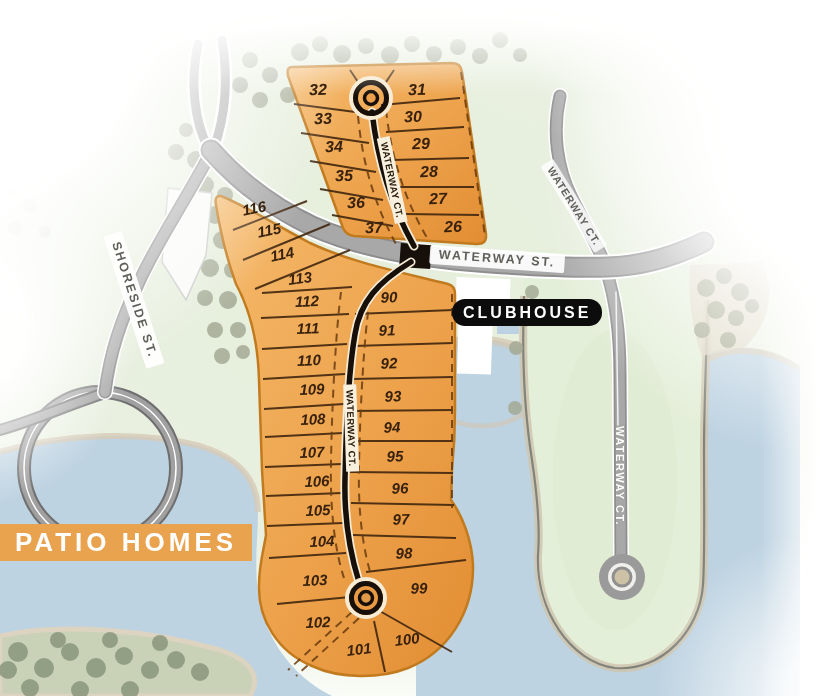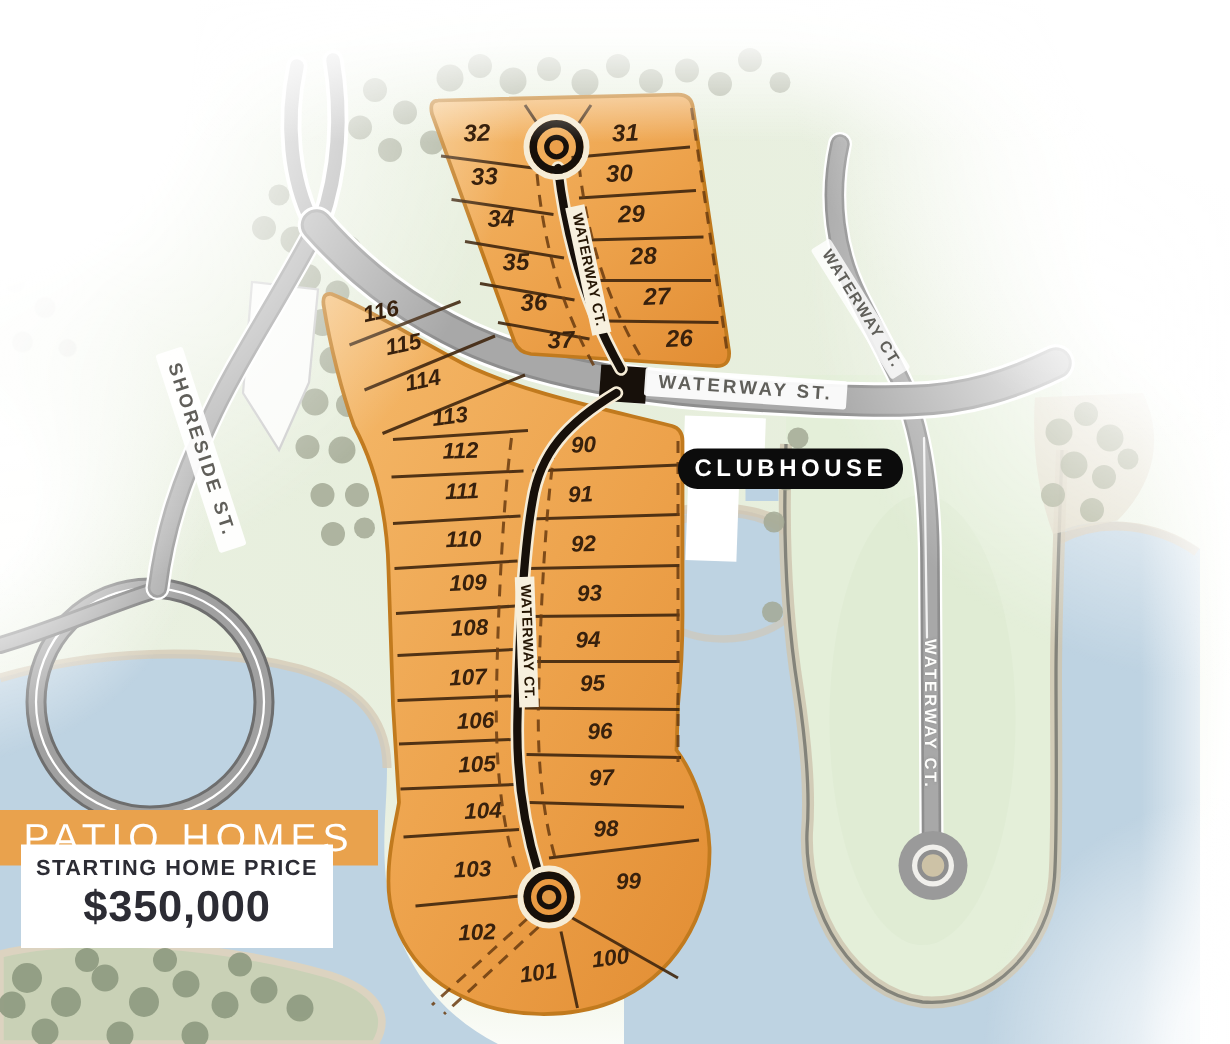--- a/index.html
+++ b/index.html
@@ -25,22 +25,22 @@
   .band{position:absolute;background:rgba(255,255,255,.93);color:#605f5a;
         font-weight:bold;font-size:12.5px;letter-spacing:2px;padding:2px 9px;
         white-space:nowrap;border-radius:2px;line-height:1.2;}
   .band.sm{font-size:10.5px;letter-spacing:1px;padding:1px 6px;}
   .ct-band{position:absolute;background:#f7f0de;color:#241503;font-weight:bold;
         font-size:9.5px;letter-spacing:.5px;padding:1px 5px;white-space:nowrap;line-height:1.2;}
   .ct-white{position:absolute;color:#fdfdfb;font-weight:bold;font-size:11px;letter-spacing:1.5px;
         white-space:nowrap;line-height:1.2;text-shadow:0 0 2px rgba(120,120,120,.5);}
   .club{position:absolute;left:452px;top:299px;background:#0c0c0c;color:#ffffff;
         font-weight:bold;font-size:16px;letter-spacing:3px;padding:4px 11px;line-height:1.2;border-radius:13px;}
-  .banner{position:absolute;left:0;top:540px;width:252px;height:37px;background:#E9A24D;
-        color:#fff;font-weight:normal;font-size:26px;letter-spacing:4px;
+  .banner{position:absolute;left:0;top:524px;width:252px;height:37px;background:#E9A24D;
+        color:#fff;font-weight:bold;font-size:26px;letter-spacing:4px;
         display:flex;align-items:center;justify-content:center;}
   .price{position:absolute;left:14px;top:563px;width:208px;background:#ffffff;
         text-align:center;padding:8px 0 10px;color:#2c2c34;}
   .price .h{font-weight:bold;font-size:14.5px;letter-spacing:1px;}
   .price .v{font-weight:bold;font-size:29px;margin-top:2px;letter-spacing:.5px;}
 </style>
 </head>
 <body>
 
 <div class="stage">
@@ -331,17 +331,13 @@
   <span class="band" style="left:497px;top:259px;transform:translate(-50%,-50%) rotate(4deg)">WATERWAY ST.</span>
   <span class="band" style="left:134px;top:300px;transform:translate(-50%,-50%) rotate(72deg)">SHORESIDE ST.</span>
   <span class="band sm" style="left:574px;top:206px;transform:translate(-50%,-50%) rotate(58deg);background:rgba(255,255,255,.8)">WATERWAY CT.</span>
   <span class="ct-white" style="left:619px;top:476px;transform:translate(-50%,-50%) rotate(90deg)">WATERWAY CT.</span>
   <span class="ct-band" style="left:392px;top:180px;transform:translate(-50%,-50%) rotate(78deg)">WATERWAY CT.</span>
   <span class="ct-band" style="left:351px;top:428px;transform:translate(-50%,-50%) rotate(88deg)">WATERWAY CT.</span>
 
   <div class="club">CLUBHOUSE</div>
 
   <div class="banner">PATIO HOMES</div>
-  <div class="price">
-    <div class="h">STARTING HOME PRICE</div>
-    <div class="v">$350,000</div>
-  </div>
 </div>
 
 </body></html>

